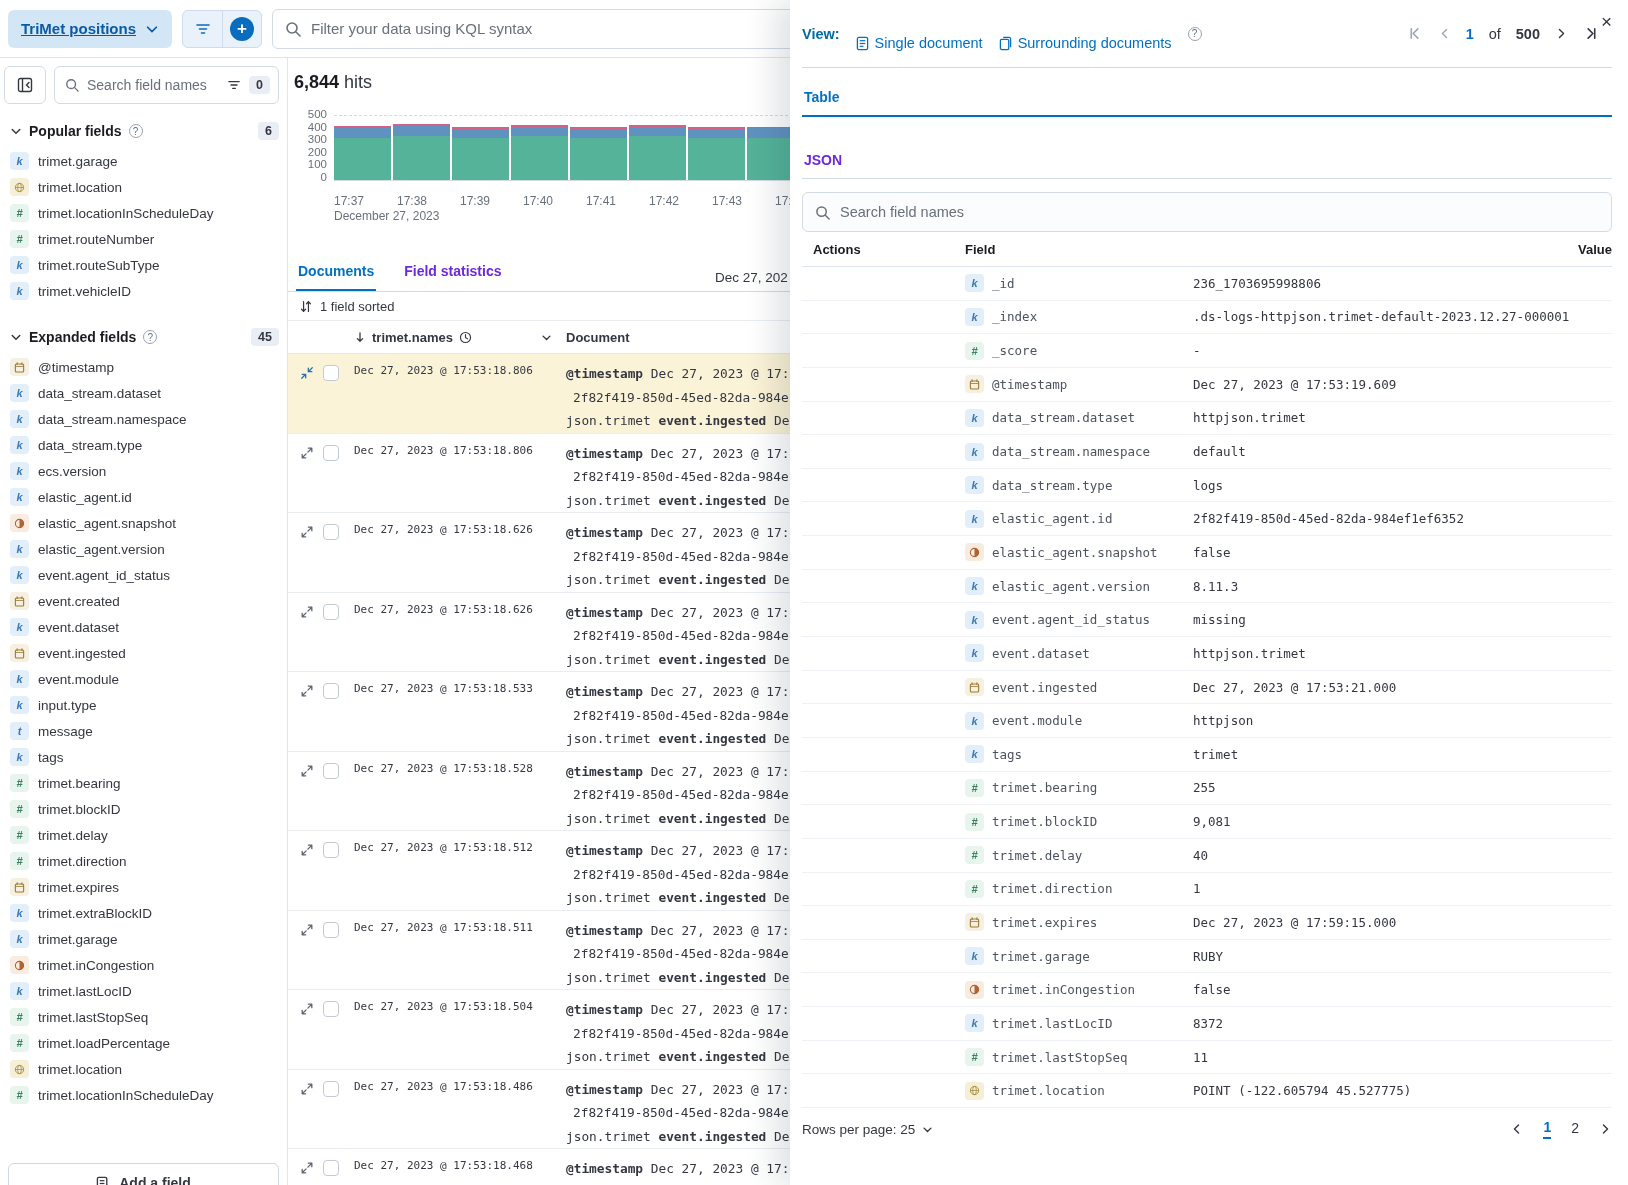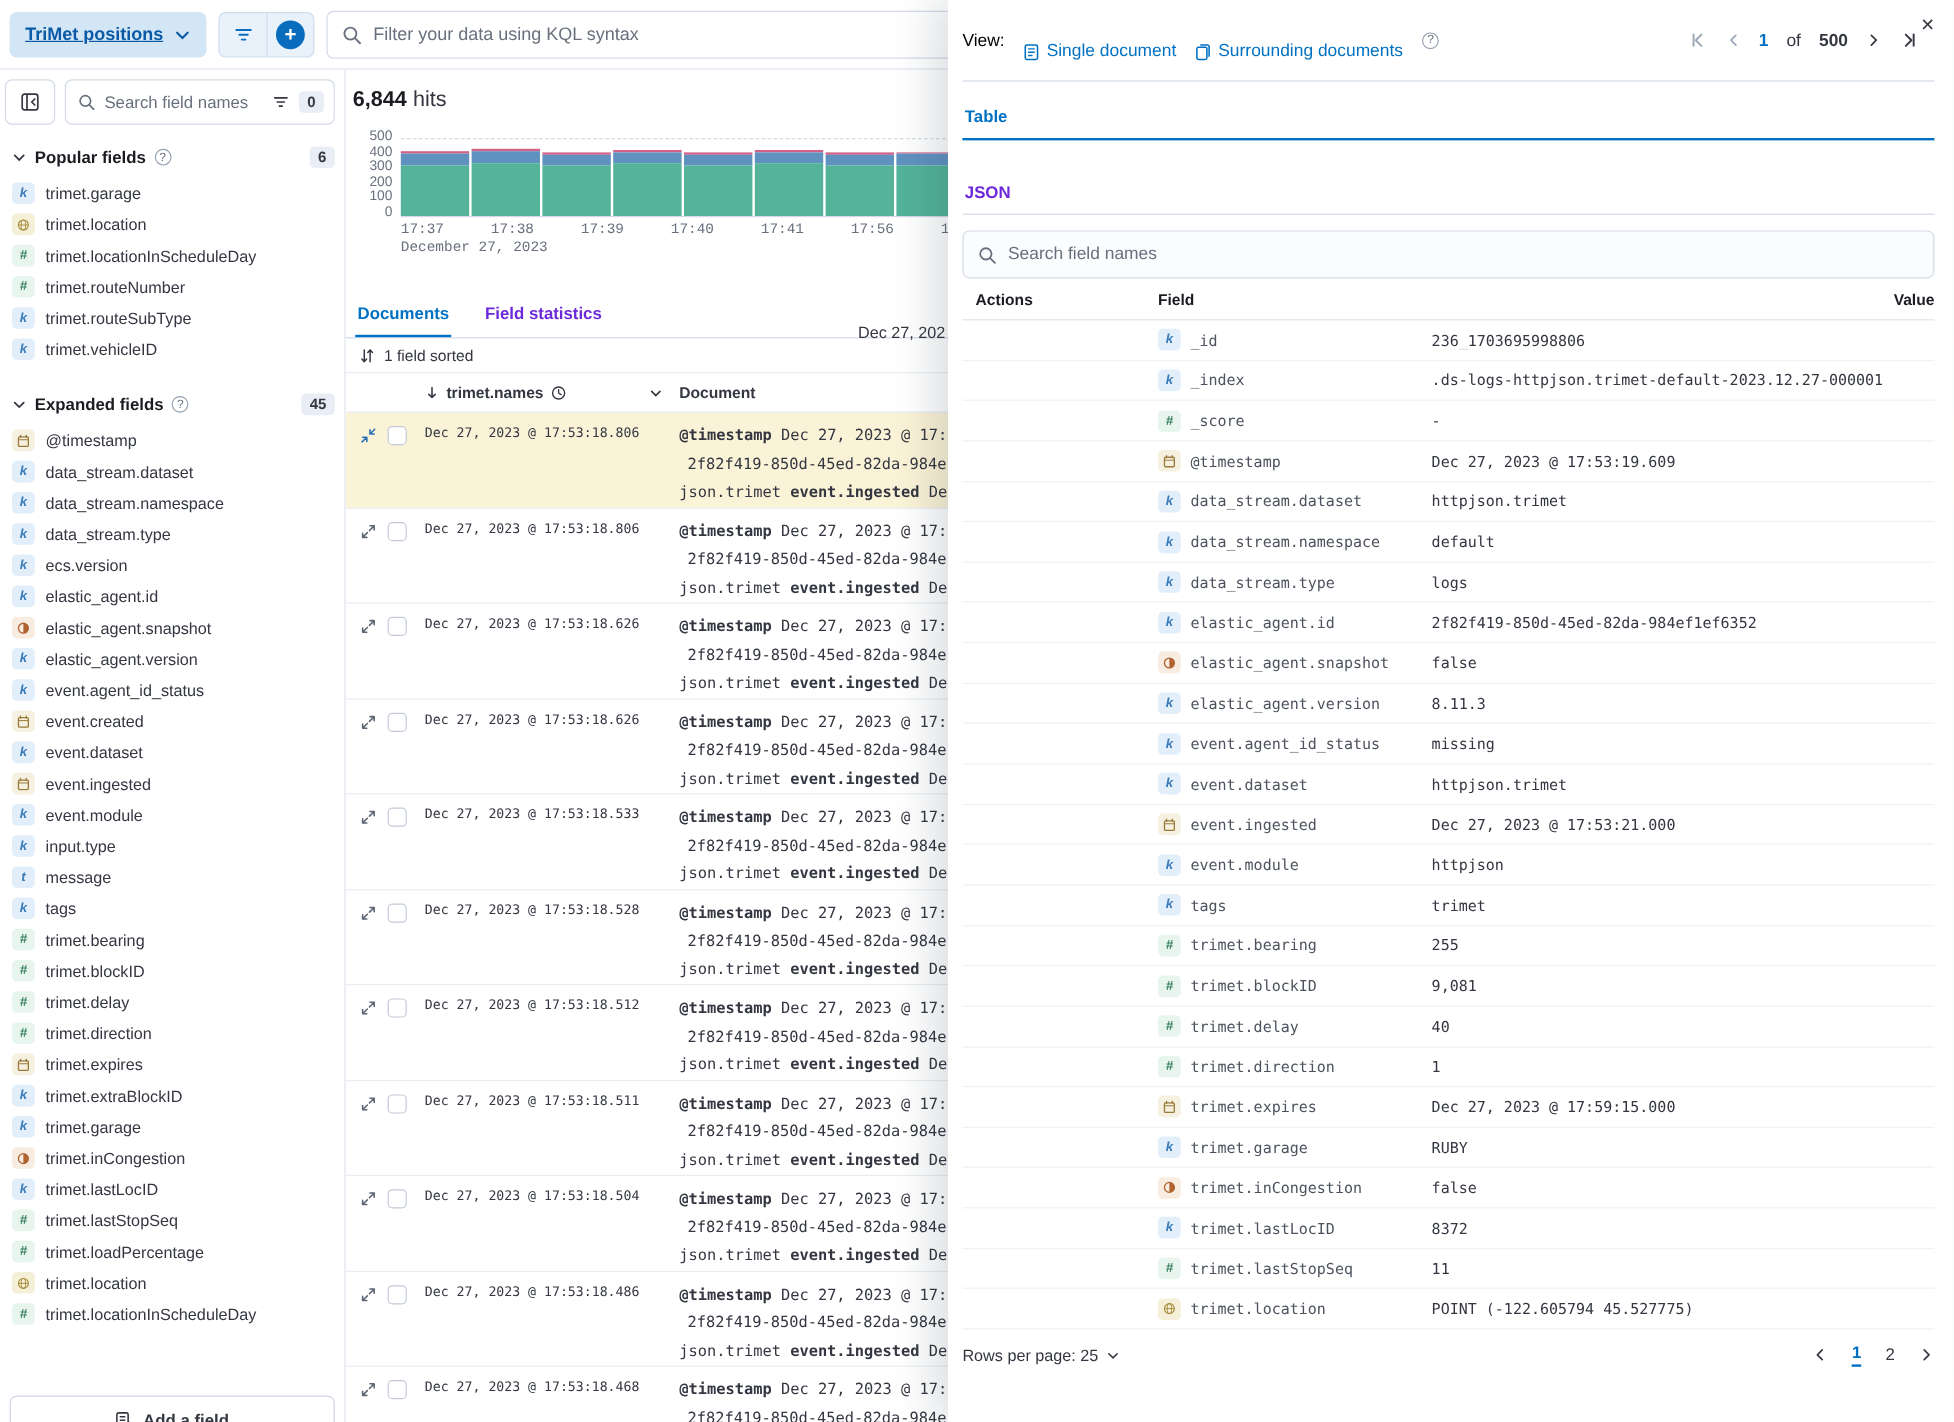--- a/index.html
+++ b/index.html
@@ -63,21 +63,21 @@
   .hits-row .lbl { color:#343741; }
   .chart-area { display:flex; gap:7px; margin:14px 0 0 5px; }
   .y-labels { width:34px; height:76px; display:flex; flex-direction:column; justify-content:space-between;
     align-items:flex-end; font-size:11.5px; color:#69707d; padding-top:1px; }
   .plot-col { position:relative; }
   .plot { display:flex; align-items:flex-end; gap:2px; height:66px; margin-top:8px;
     border-bottom:1px solid #d3dae6; position:relative; width:840px; }
   .plot::before { content:""; position:absolute; top:0; left:0; right:0; border-top:1px dashed #d3dae6; }
   .bar { width:57px; display:flex; flex-direction:column; justify-content:flex-end; }
   .bar div { width:100%; }
-  .x-axis { display:flex; gap:18px; margin-top:3px; position:relative;font-family:Liberation Mono, monospace; }
+  .x-axis { display:flex; gap:6px; margin-top:13px; position:relative; }
   .x-axis span { width:57px; font-size:12px; color:#69707d; }
   .x-secondary { position:absolute; left:0; top:15px; font-size:12px; color:#69707d; white-space:nowrap; }
   .range-label { position:absolute; top:212px; left:427px; font-size:13.5px; color:#343741; white-space:nowrap; }
 
   
   .tabs-row { margin-top:46px; border-bottom:1px solid #d3dae6; padding-left:8px; display:flex; gap:26px; }
   .tab { padding:9px 2px 10px; font-size:14px; font-weight:bold; color:#6d28d9; cursor:pointer; }
   .tab.active { color:#0071c2; border-bottom:2px solid #0071c2; }
   .sorted-bar { height:29px; display:flex; align-items:center; gap:8px; padding-left:12px;
     border-bottom:1px solid #e9edf3; font-size:13px; color:#343741; }
@@ -99,21 +99,21 @@
   .doc-cell .l2 { padding-left:7px; }
   .doc-cell b { font-weight:bold; }
 
   
   .flyout { position:absolute; left:790px; top:0; right:0; bottom:0; background:#fff;
     box-shadow:-14px 0 30px rgba(30,40,60,.14); padding:0 16px 0 12px; }
   .flyout-close { position:absolute; top:12px; right:16px; font-size:19px; color:#343741;
     cursor:pointer; line-height:1; }
   .flyout h2 { font-size:21.5px; font-weight:bold; color:#1a1c21; padding-top:25px; }
   .view-row { display:flex; align-items:center; gap:16px; margin-top:16px; font-size:14.5px; }
-  .view-row .vlabel { font-weight:normal; color:#000000; }
+  .view-row .vlabel { font-weight:bold; color:#0369a1; }
   .view-link { color:#0071c2; display:flex; align-items:center; gap:6px; cursor:pointer;margin-top:19px; }
   .doc-pager { margin-left:auto; margin-right:14px; display:flex; align-items:center; gap:15px; font-size:14.5px; }
   .doc-pager .nav { color:#343741; cursor:pointer; display:flex; }
   .doc-pager .nav.disabled { color:#9aa5b5; }
   .doc-pager .cur { color:#0071c2; font-weight:bold; }
   .doc-pager .of { color:#343741; }
   .doc-pager .total { font-weight:bold; color:#343741; }
   .flyout-hr { border:none; border-top:1px solid #d3dae6; margin-top:16px; }
   .flyout .tabs-row { margin-top:12px; border-bottom:1px solid #d3dae6; padding-left:0;flex-direction:column; }
   .flyout-search { margin-top:13px; height:40px; border:1px solid #d3dae6; border-radius:6px;
@@ -496,21 +496,21 @@
               <div style="height: 9.5px; background: rgb(96, 146, 192);"></div>
               <div style="height: 42.2px; background: rgb(84, 179, 153);"></div>
             </div>
           </div>
         <div class="x-axis" id="chart-xlabels">
             <span>17:37</span>
             <span>17:38</span>
             <span>17:39</span>
             <span>17:40</span>
             <span>17:41</span>
-            <span>17:56</span>
+            <span>17:42</span>
             <span>17:43</span>
             <span>17:44</span>
             <div class="x-secondary">December 27, 2023</div>
           </div>
       </div>
     </div>
     <div class="range-label">Dec 27, 202</div>
 
     <div class="tabs-row">
       <div class="tab active">Documents</div>

